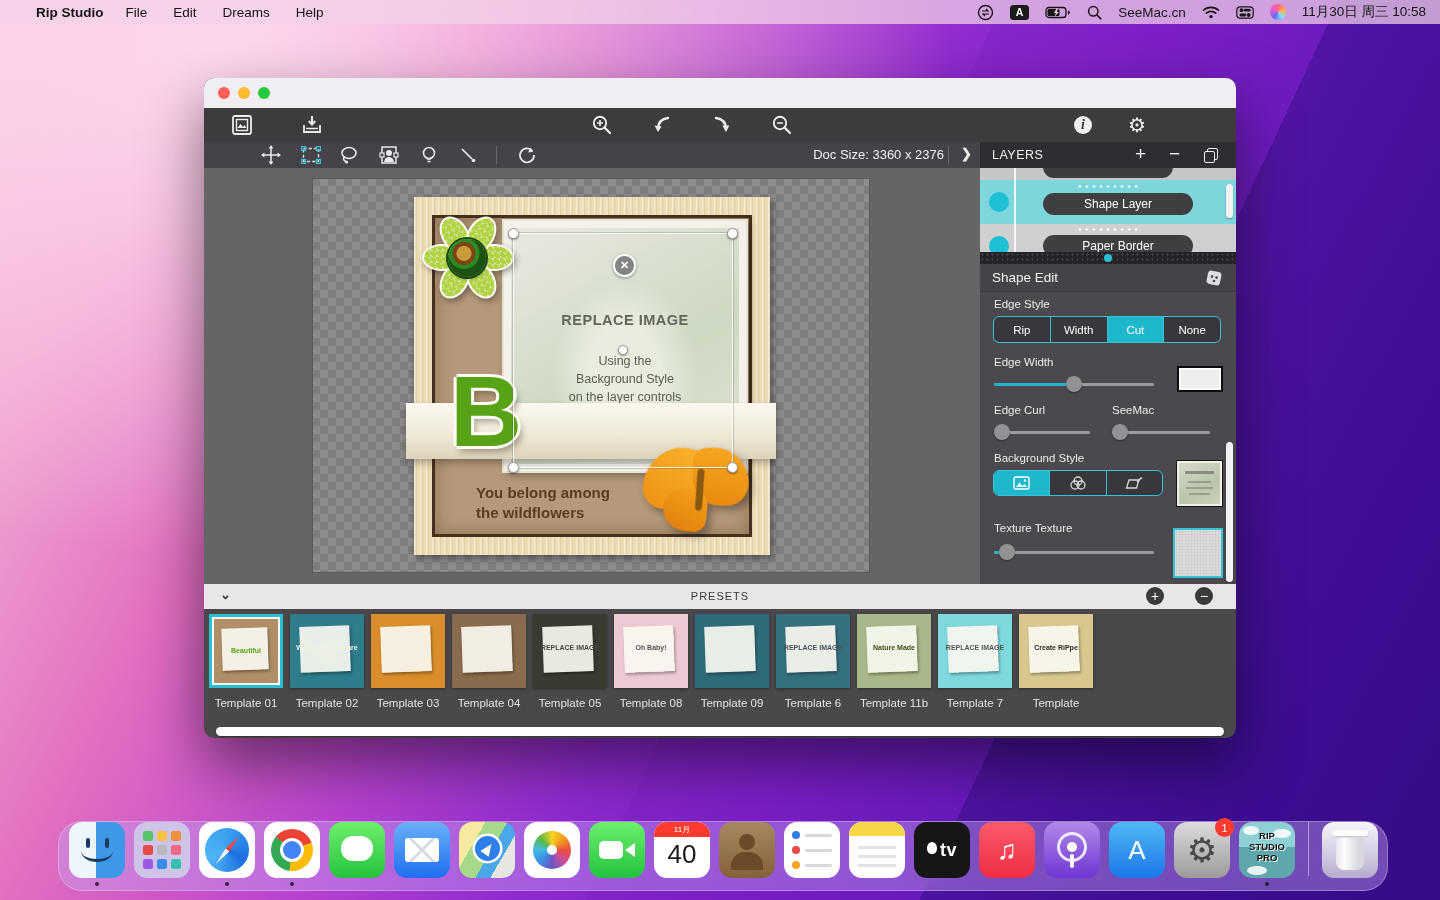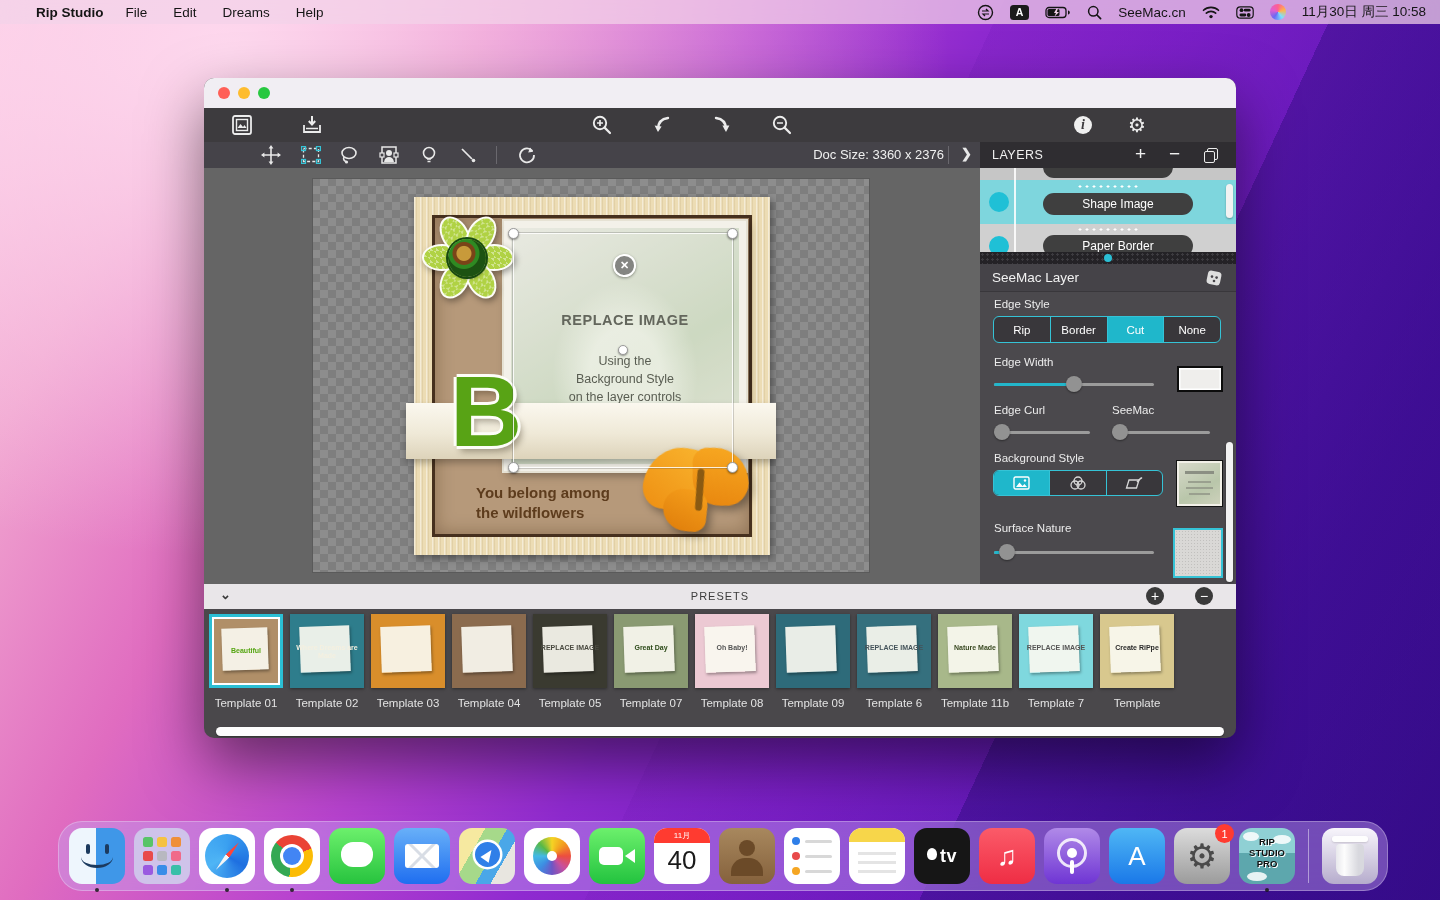--- a/index.html
+++ b/index.html
@@ -219,21 +219,21 @@
   .thumb .cap{position:absolute;left:2px;right:2px;top:30px;text-align:center;font-size:7px;font-weight:bold;line-height:1.1;}
   .tlabel{margin-top:9px;font-size:11.5px;color:#e3e3e3;white-space:nowrap;}
 
   
   #hscroll{position:absolute;left:12px;top:649px;width:1008px;height:9px;border-radius:5px;background:#fdfdfd;
     box-shadow:0 1px 2px rgba(0,0,0,.35);}
 
   
   #dock{position:absolute;left:58px;top:821px;width:1330px;height:70px;border-radius:24px;
     background:rgba(195,165,240,.42);border:1px solid rgba(255,255,255,.28);backdrop-filter:blur(22px);
-    display:flex;align-items:center;gap:9px;padding:0 10px;}
+    display:flex;gap:9px;padding:0 10px;}
   .dock-item{position:relative;width:56px;height:56px;flex:none;}
   .dock-item.running:after{content:"";position:absolute;left:26px;bottom:-8px;width:4px;height:4px;border-radius:50%;background:rgba(25,25,25,.85);}
   .di{width:56px;height:56px;border-radius:13px;position:relative;overflow:hidden;}
   .dock-sep{width:1px;height:54px;background:rgba(255,255,255,.45);flex:none;margin:0 4px;}
   
   .i-finder{background:linear-gradient(90deg,#eef6fd 0 49%,#3f97e8 49% 100%);}
   .i-finder .eye{position:absolute;top:16px;width:3.5px;height:10px;border-radius:2px;background:#1c3a5e;}
   .i-finder .eye.l{left:17px;} .i-finder .eye.r{left:36px;}
   .i-finder .smile{position:absolute;left:12px;top:18px;width:32px;height:22px;border-radius:50%;
     border-bottom:3.5px solid #1c3a5e;}
@@ -539,51 +539,51 @@
 
       <div id="side">
         <div class="lrow" id="lrow0">
           <span class="vline"></span>
             <span class="pill"></span>
         </div>
         <div class="lrow" id="lrow1">
           <span class="toggle"></span>
           <span class="vline"></span>
           <span class="dots"></span>
-          <span class="lpill">Shape Image</span>
+          <span class="lpill">Shape Layer</span>
         </div>
         <div class="lrow" id="lrow2">
           <span class="toggle"></span>
           <span class="vline"></span>
           <span class="dots"></span>
           <span class="lpill">Paper Border</span>
         </div>
         <span class="vscroll" id="vs1"></span>
 
         <div id="divider">
             <span class="cdot"></span>
           </div>
 
         <div id="shape-header">
-          <span class="title">SeeMac Layer</span>
+          <span class="title">Shape Edit</span>
           <span class="dice">
             <svg width="20" height="20" viewBox="0 0 20 20">
                 <rect x="3.2" y="3.2" width="13.6" height="13.6" rx="3.5" fill="#dedede" transform="rotate(12 10 10)"></rect>
                 <circle cx="8" cy="8.6" r="1.3" fill="#454348"></circle>
                 <circle cx="12.6" cy="9.6" r="1.3" fill="#454348"></circle>
                 <circle cx="10" cy="13" r="1.3" fill="#454348"></circle>
               </svg>
           </span>
         </div>
 
         <div id="controls">
           <span class="ctl-label" style="left:14px;top:6px">Edge Style</span>
           <div id="seg-edge">
             <span class="cell">Rip</span>
-            <span class="cell">Border</span>
+            <span class="cell">Width</span>
             <span class="cell sel">Cut</span>
             <span class="cell">None</span>
           </div>
 
           <span class="ctl-label" style="left:14px;top:64px">Edge Width</span>
           <div class="slider" style="left:14px;top:84px;width:160px">
             <span class="track"></span>
               <span class="fill" style="width:50%"></span>
               <span class="thumb" style="left:72px"></span>
           </div>
@@ -624,21 +624,21 @@
                 </svg>
             </span>
           </div>
           <div id="bg-preview">
             <span class="l1"></span>
               <span class="l2"></span>
               <span class="l3"></span>
               <span class="l4"></span>
           </div>
 
-          <span class="ctl-label" style="left:14px;top:230px">Surface Nature</span>
+          <span class="ctl-label" style="left:14px;top:230px">Texture Texture</span>
           <div class="slider" style="left:14px;top:252px;width:160px">
             <span class="track"></span>
               <span class="fill" style="width:7%"></span>
               <span class="thumb" style="left:5px"></span>
           </div>
           <div id="swatch-texture"></div>
 
           <span class="vscroll" id="vs2"></span>
         </div>
       </div>
@@ -677,27 +677,20 @@
             <div class="paper"></div>
           </div>
           <div class="tlabel">Template 04</div>
         </div>
         <div class="preset">
           <div class="thumb" style="background: rgb(58, 58, 48);">
             <div class="paper"></div>
             <div class="cap" style="color: rgb(74, 74, 64);">REPLACE IMAGE</div>
           </div>
           <div class="tlabel">Template 05</div>
-        </div>
-        <div class="preset">
-          <div class="thumb" style="background: rgb(138, 154, 114);">
-            <div class="paper"></div>
-            <div class="cap" style="color: rgb(44, 74, 24);">Great Day</div>
-          </div>
-          <div class="tlabel">Template 07</div>
         </div>
         <div class="preset">
           <div class="thumb" style="background: rgb(236, 201, 211);">
             <div class="paper"></div>
             <div class="cap" style="color: rgb(85, 85, 85);">Oh Baby!</div>
           </div>
           <div class="tlabel">Template 08</div>
         </div>
         <div class="preset">
           <div class="thumb" style="background: rgb(46, 107, 122);">

